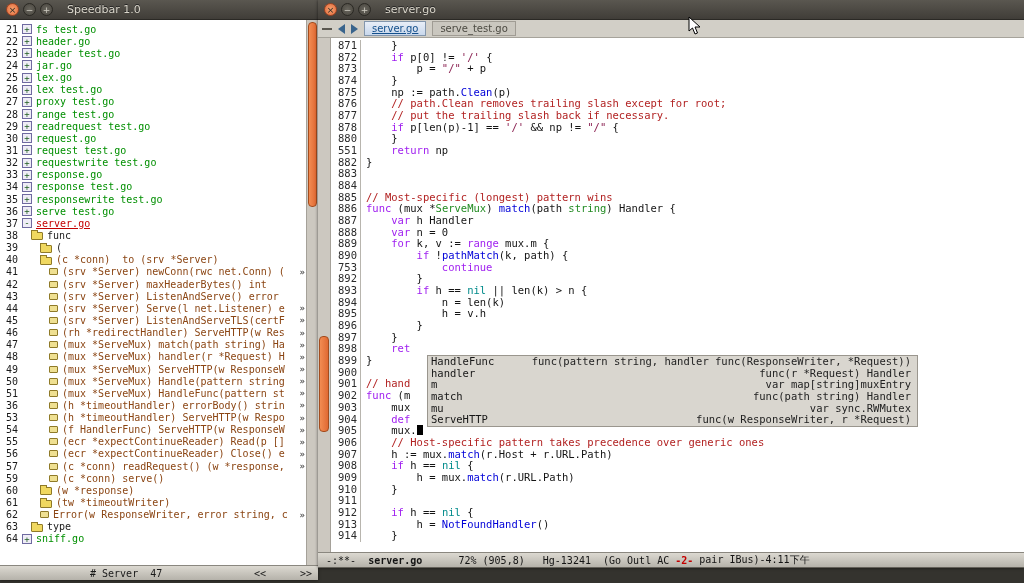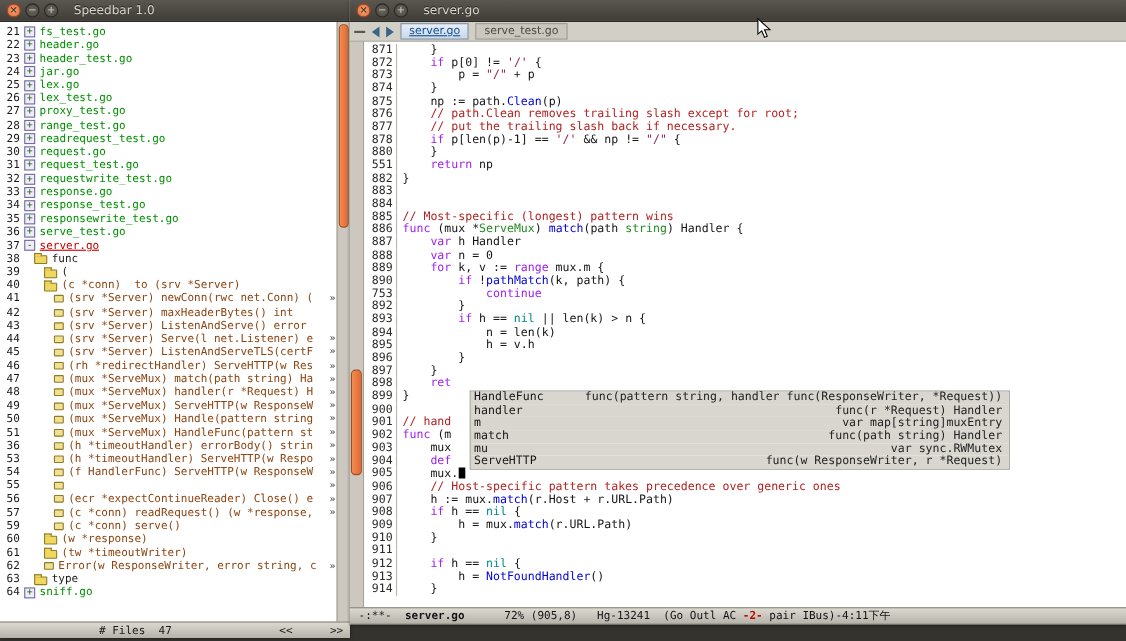--- a/index.html
+++ b/index.html
@@ -98,35 +98,35 @@
       <div class="srow"><span class="sln">45</span><span style="width: 27px; flex: 0 0 auto;"></span><span class="icon-tagicon"></span><span class="stext tag">(srv *Server) ListenAndServeTLS(certF</span><span class="trunc">»</span></div>
       <div class="srow"><span class="sln">46</span><span style="width: 27px; flex: 0 0 auto;"></span><span class="icon-tagicon"></span><span class="stext tag">(rh *redirectHandler) ServeHTTP(w Res</span><span class="trunc">»</span></div>
       <div class="srow"><span class="sln">47</span><span style="width: 27px; flex: 0 0 auto;"></span><span class="icon-tagicon"></span><span class="stext tag">(mux *ServeMux) match(path string) Ha</span><span class="trunc">»</span></div>
       <div class="srow"><span class="sln">48</span><span style="width: 27px; flex: 0 0 auto;"></span><span class="icon-tagicon"></span><span class="stext tag">(mux *ServeMux) handler(r *Request) H</span><span class="trunc">»</span></div>
       <div class="srow"><span class="sln">49</span><span style="width: 27px; flex: 0 0 auto;"></span><span class="icon-tagicon"></span><span class="stext tag">(mux *ServeMux) ServeHTTP(w ResponseW</span><span class="trunc">»</span></div>
       <div class="srow"><span class="sln">50</span><span style="width: 27px; flex: 0 0 auto;"></span><span class="icon-tagicon"></span><span class="stext tag">(mux *ServeMux) Handle(pattern string</span><span class="trunc">»</span></div>
       <div class="srow"><span class="sln">51</span><span style="width: 27px; flex: 0 0 auto;"></span><span class="icon-tagicon"></span><span class="stext tag">(mux *ServeMux) HandleFunc(pattern st</span><span class="trunc">»</span></div>
       <div class="srow"><span class="sln">36</span><span style="width: 27px; flex: 0 0 auto;"></span><span class="icon-tagicon"></span><span class="stext tag">(h *timeoutHandler) errorBody() strin</span><span class="trunc">»</span></div>
       <div class="srow"><span class="sln">53</span><span style="width: 27px; flex: 0 0 auto;"></span><span class="icon-tagicon"></span><span class="stext tag">(h *timeoutHandler) ServeHTTP(w Respo</span><span class="trunc">»</span></div>
       <div class="srow"><span class="sln">54</span><span style="width: 27px; flex: 0 0 auto;"></span><span class="icon-tagicon"></span><span class="stext tag">(f HandlerFunc) ServeHTTP(w ResponseW</span><span class="trunc">»</span></div>
-      <div class="srow"><span class="sln">55</span><span style="width: 27px; flex: 0 0 auto;"></span><span class="icon-tagicon"></span><span class="trunc">»</span></div>
+      <div class="srow"><span class="sln">55</span><span style="width: 27px; flex: 0 0 auto;"></span><span class="icon-tagicon"></span><span class="stext tag">(ecr *expectContinueReader) Read(p []</span><span class="trunc">»</span></div>
       <div class="srow"><span class="sln">56</span><span style="width: 27px; flex: 0 0 auto;"></span><span class="icon-tagicon"></span><span class="stext tag">(ecr *expectContinueReader) Close() e</span><span class="trunc">»</span></div>
       <div class="srow"><span class="sln">57</span><span style="width: 27px; flex: 0 0 auto;"></span><span class="icon-tagicon"></span><span class="stext tag">(c *conn) readRequest() (w *response,</span><span class="trunc">»</span></div>
       <div class="srow"><span class="sln">59</span><span style="width: 27px; flex: 0 0 auto;"></span><span class="icon-tagicon"></span><span class="stext tag">(c *conn) serve()</span></div>
       <div class="srow"><span class="sln">60</span><span style="width: 18px; flex: 0 0 auto;"></span><span class="icon-folder"></span><span class="stext tag">(w *response)</span></div>
       <div class="srow"><span class="sln">61</span><span style="width: 18px; flex: 0 0 auto;"></span><span class="icon-folder"></span><span class="stext tag">(tw *timeoutWriter)</span></div>
       <div class="srow"><span class="sln">62</span><span style="width: 18px; flex: 0 0 auto;"></span><span class="icon-tagicon"></span><span class="stext tag">Error(w ResponseWriter, error string, c</span><span class="trunc">»</span></div>
       <div class="srow"><span class="sln">63</span><span style="width: 9px; flex: 0 0 auto;"></span><span class="icon-folder"></span><span class="stext plain">type</span></div>
       <div class="srow"><span class="sln">64</span><span style="width: 0px; flex: 0 0 auto;"></span><span class="icon-plusbox">+</span><span class="stext file">sniff.go</span></div>
     </div>
   <div class="sb-scroll">
     <div class="sb-thumb"></div>
   </div>
   <div class="sb-modeline">
-    <span class="files"><span># Files</span>  <span>47</span></span>
+    <span class="files"><span># Server</span>  <span>47</span></span>
     <span class="nav-prev">&lt;&lt;</span>
     <span class="nav-next">&gt;&gt;</span>
   </div>
 </div>
 
 <div class="frame" id="editor-frame">
   <div class="titlebar">
     <div class="winbtn btn-close">×</div>
     <div class="winbtn btn-min">−</div>
     <div class="winbtn btn-max">+</div>

